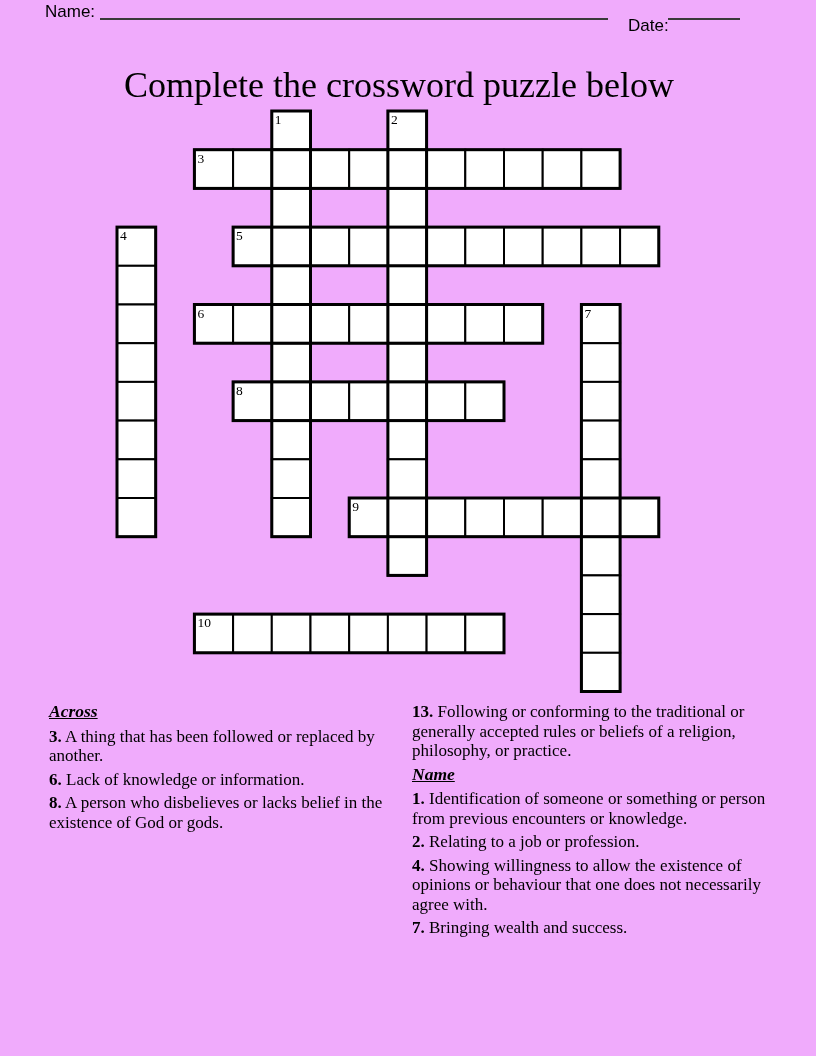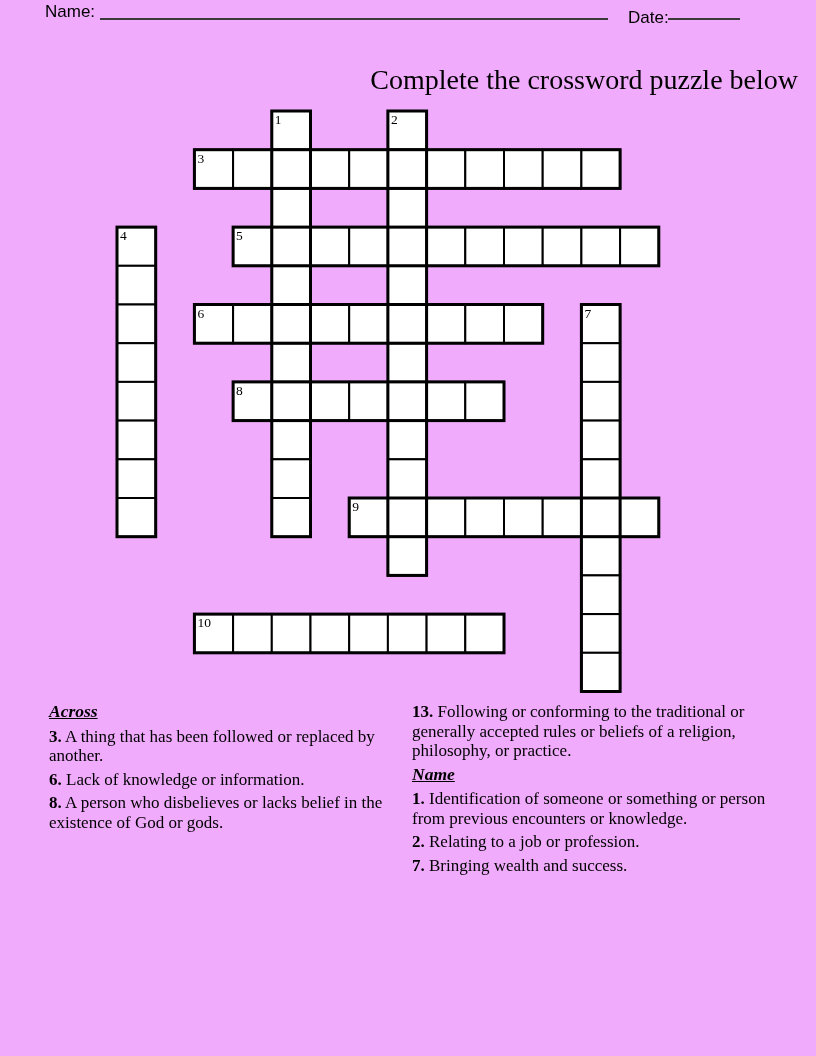--- a/index.html
+++ b/index.html
@@ -3,28 +3,28 @@
 <meta charset="utf-8">
 <style>
   html,body{margin:0;padding:0;background:#fff;}
   #page{position:relative;width:816px;height:1056px;background:#f0abfc;overflow:hidden;
         font-family:"Liberation Serif",serif;color:#000;}
 
   
   .hdr-label{position:absolute;font-family:"Liberation Sans",sans-serif;font-size:17px;
              line-height:20px;color:#000;}
   #name-label{left:45px;top:2px;}
-  #date-label{left:628px;top:8px;}
+  #date-label{left:628px;top:16px;}
   .fill-line{position:absolute;height:0;border-bottom:2px solid #3a3a3a;}
   #name-line{left:100px;top:18px;width:508px;}
   #date-line{left:668px;top:18px;width:72px;}
 
   
-  #page-title{position:absolute;left:0;right:18px;top:38px;text-align:right;
-              font-size:28px;line-height:46px;font-weight:400;}
+  #page-title{position:absolute;left:0;right:18px;top:38px;text-align:center;
+              font-size:36px;line-height:46px;font-weight:400;}
 
   
   #grid-svg{position:absolute;left:0;top:0;width:816px;height:1056px;}
   #grid-svg .cell{fill:#ffffff;stroke:#000000;stroke-width:2px;}
   #grid-svg .word-outline{fill:none;stroke:#000000;stroke-width:3px;}
   #grid-svg .cell-number{font-family:"Liberation Serif",serif;font-size:13.5px;fill:#000;}
 
   
   .clue-col{position:absolute;top:702px;font-size:17px;line-height:19.5px;}
   #clues-left{left:49px;width:346px;}
@@ -169,16 +169,17 @@
       <div class="clue-heading">Across</div>
       <p class="clue"><span class="num">3.</span> A thing that has been followed or replaced by another.</p>
       <p class="clue"><span class="num">6.</span> Lack of knowledge or information.</p>
       <p class="clue"><span class="num">8.</span> A person who disbelieves or lacks belief in the existence of God or gods.</p>
     </div>
   <div id="clues-right" class="clue-col">
       <p class="clue"><span class="num">13.</span> Following or conforming to the traditional or generally accepted rules or beliefs of a religion, philosophy, or practice.</p>
       <div class="clue-heading">Name</div>
       <p class="clue"><span class="num">1.</span> Identification of someone or something or person from previous encounters or knowledge.</p>
       <p class="clue"><span class="num">2.</span> Relating to a job or profession.</p>
+      <p class="clue"><span class="num">4.</span> Showing willingness to allow the existence of opinions or behaviour that one does not necessarily agree with.</p>
       <p class="clue"><span class="num">7.</span> Bringing wealth and success.</p>
     </div>
 
 </div>
 
 </body></html>

